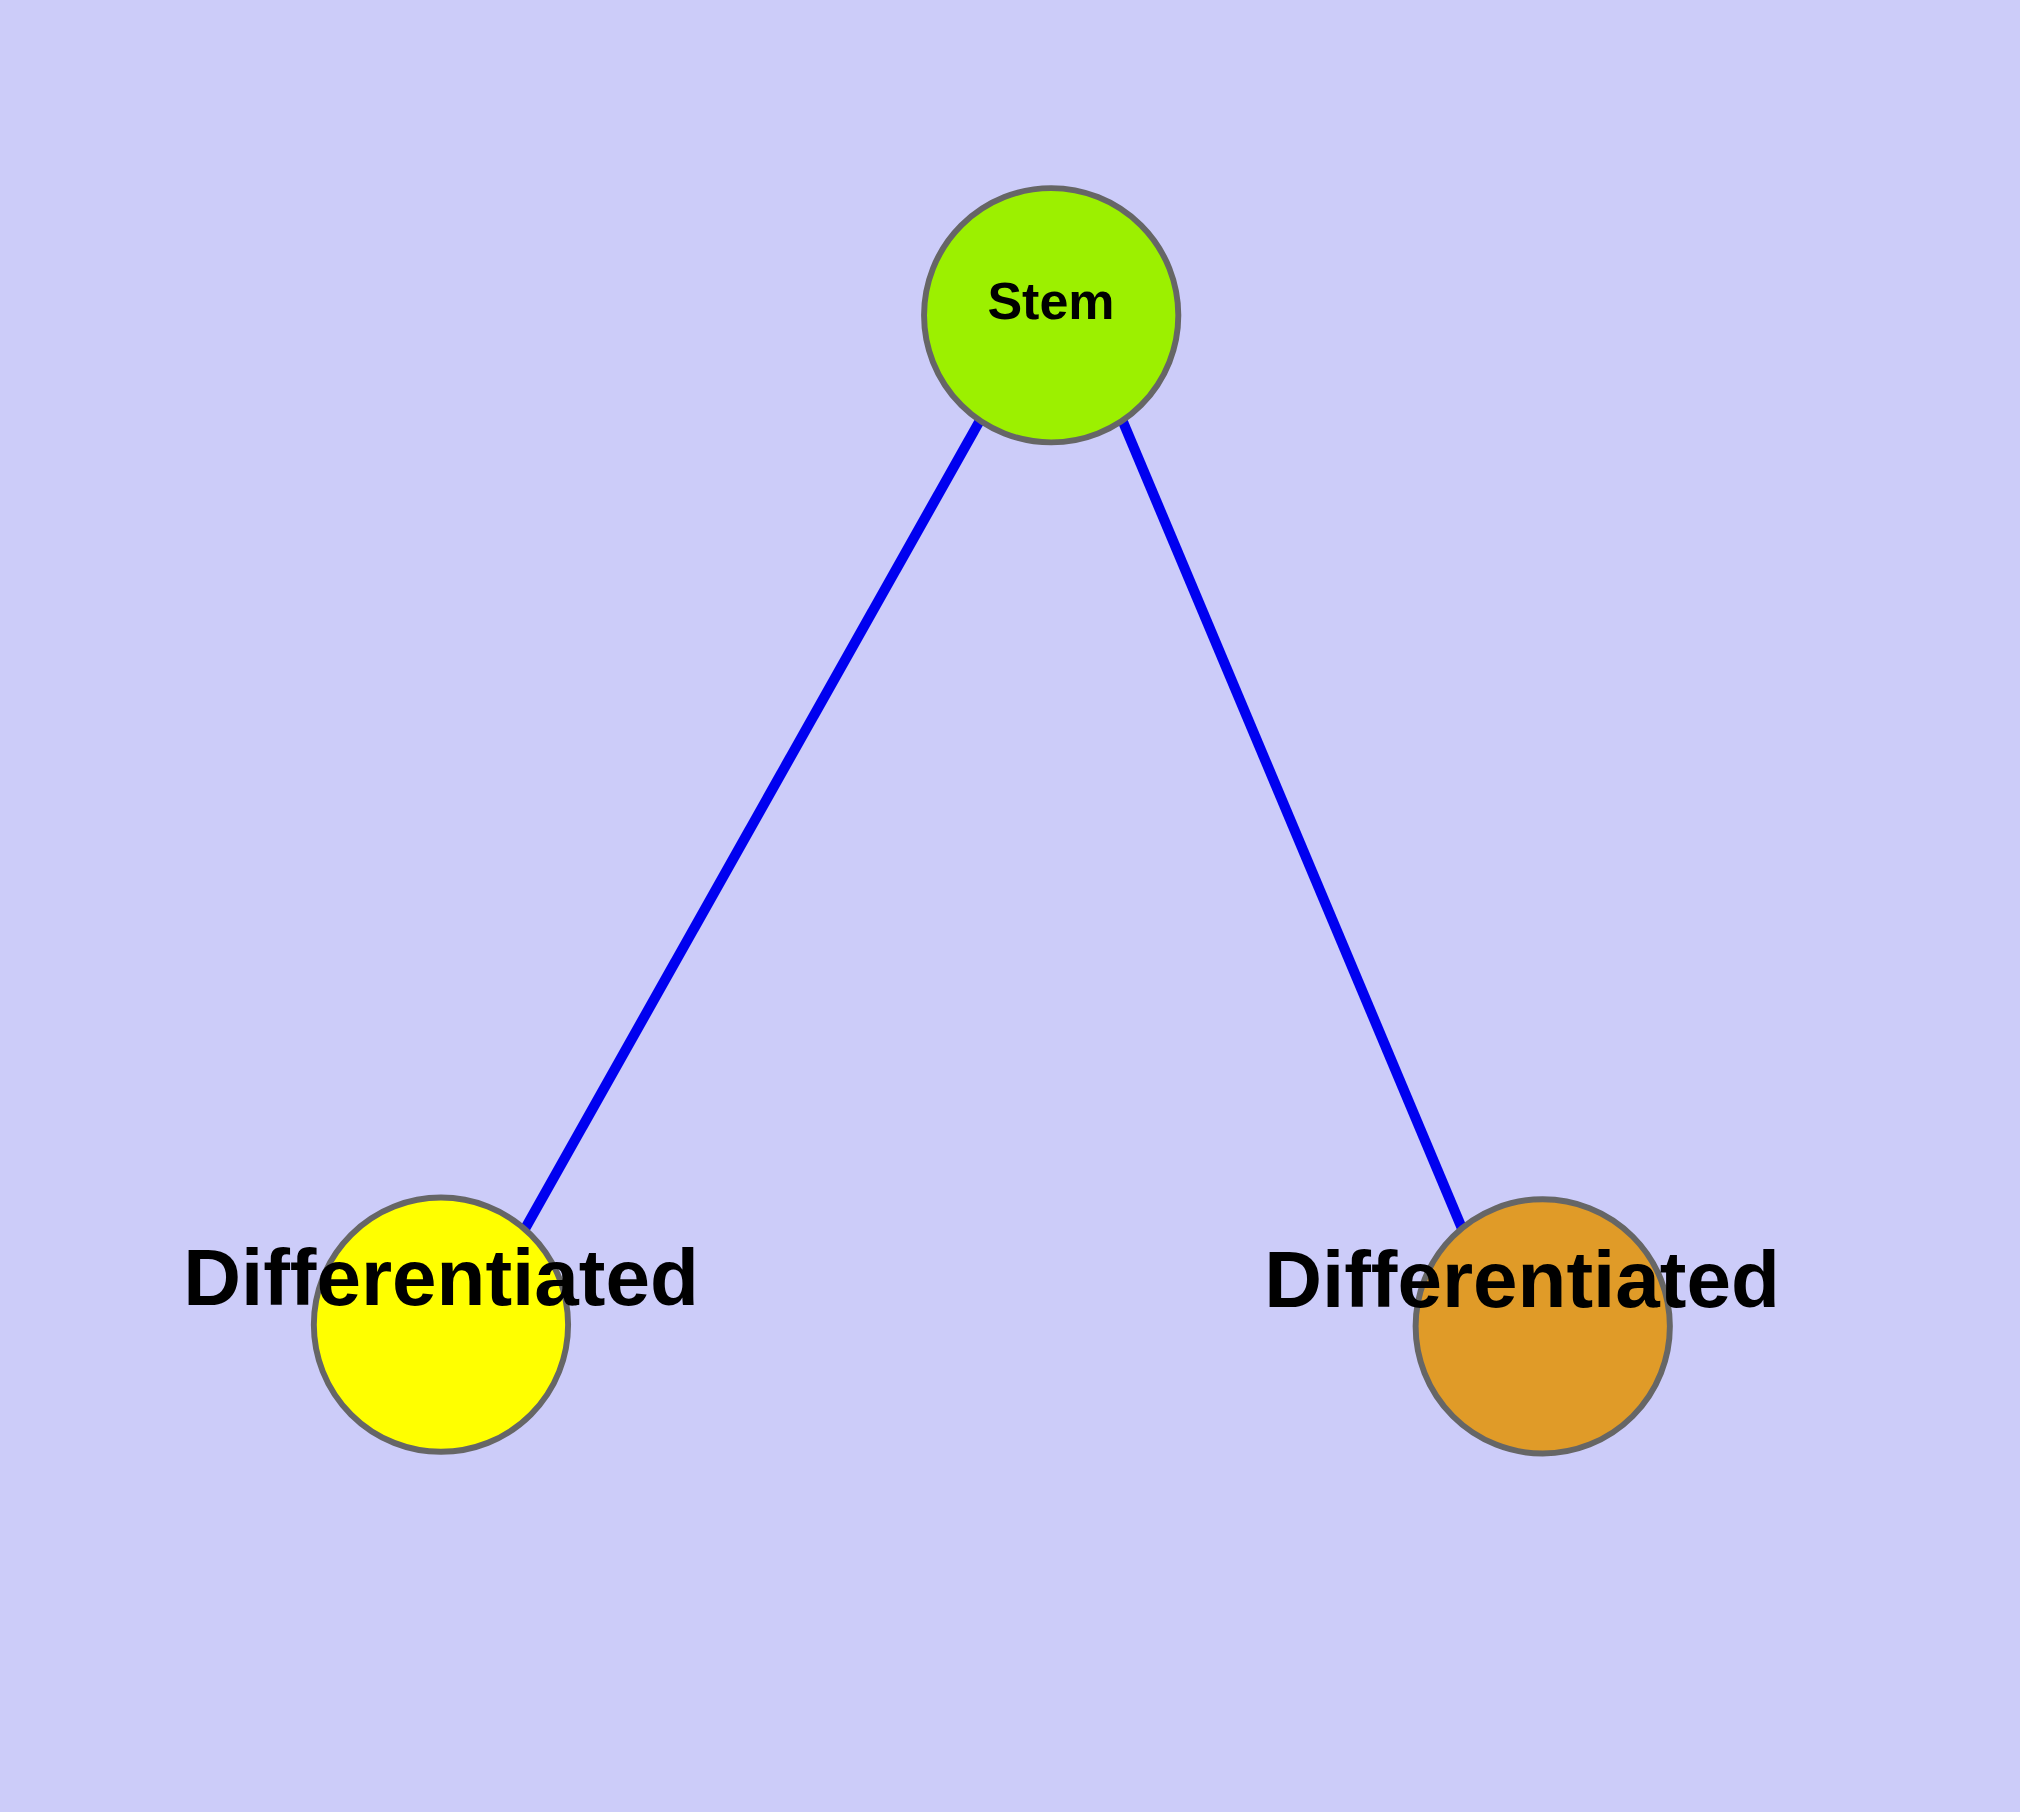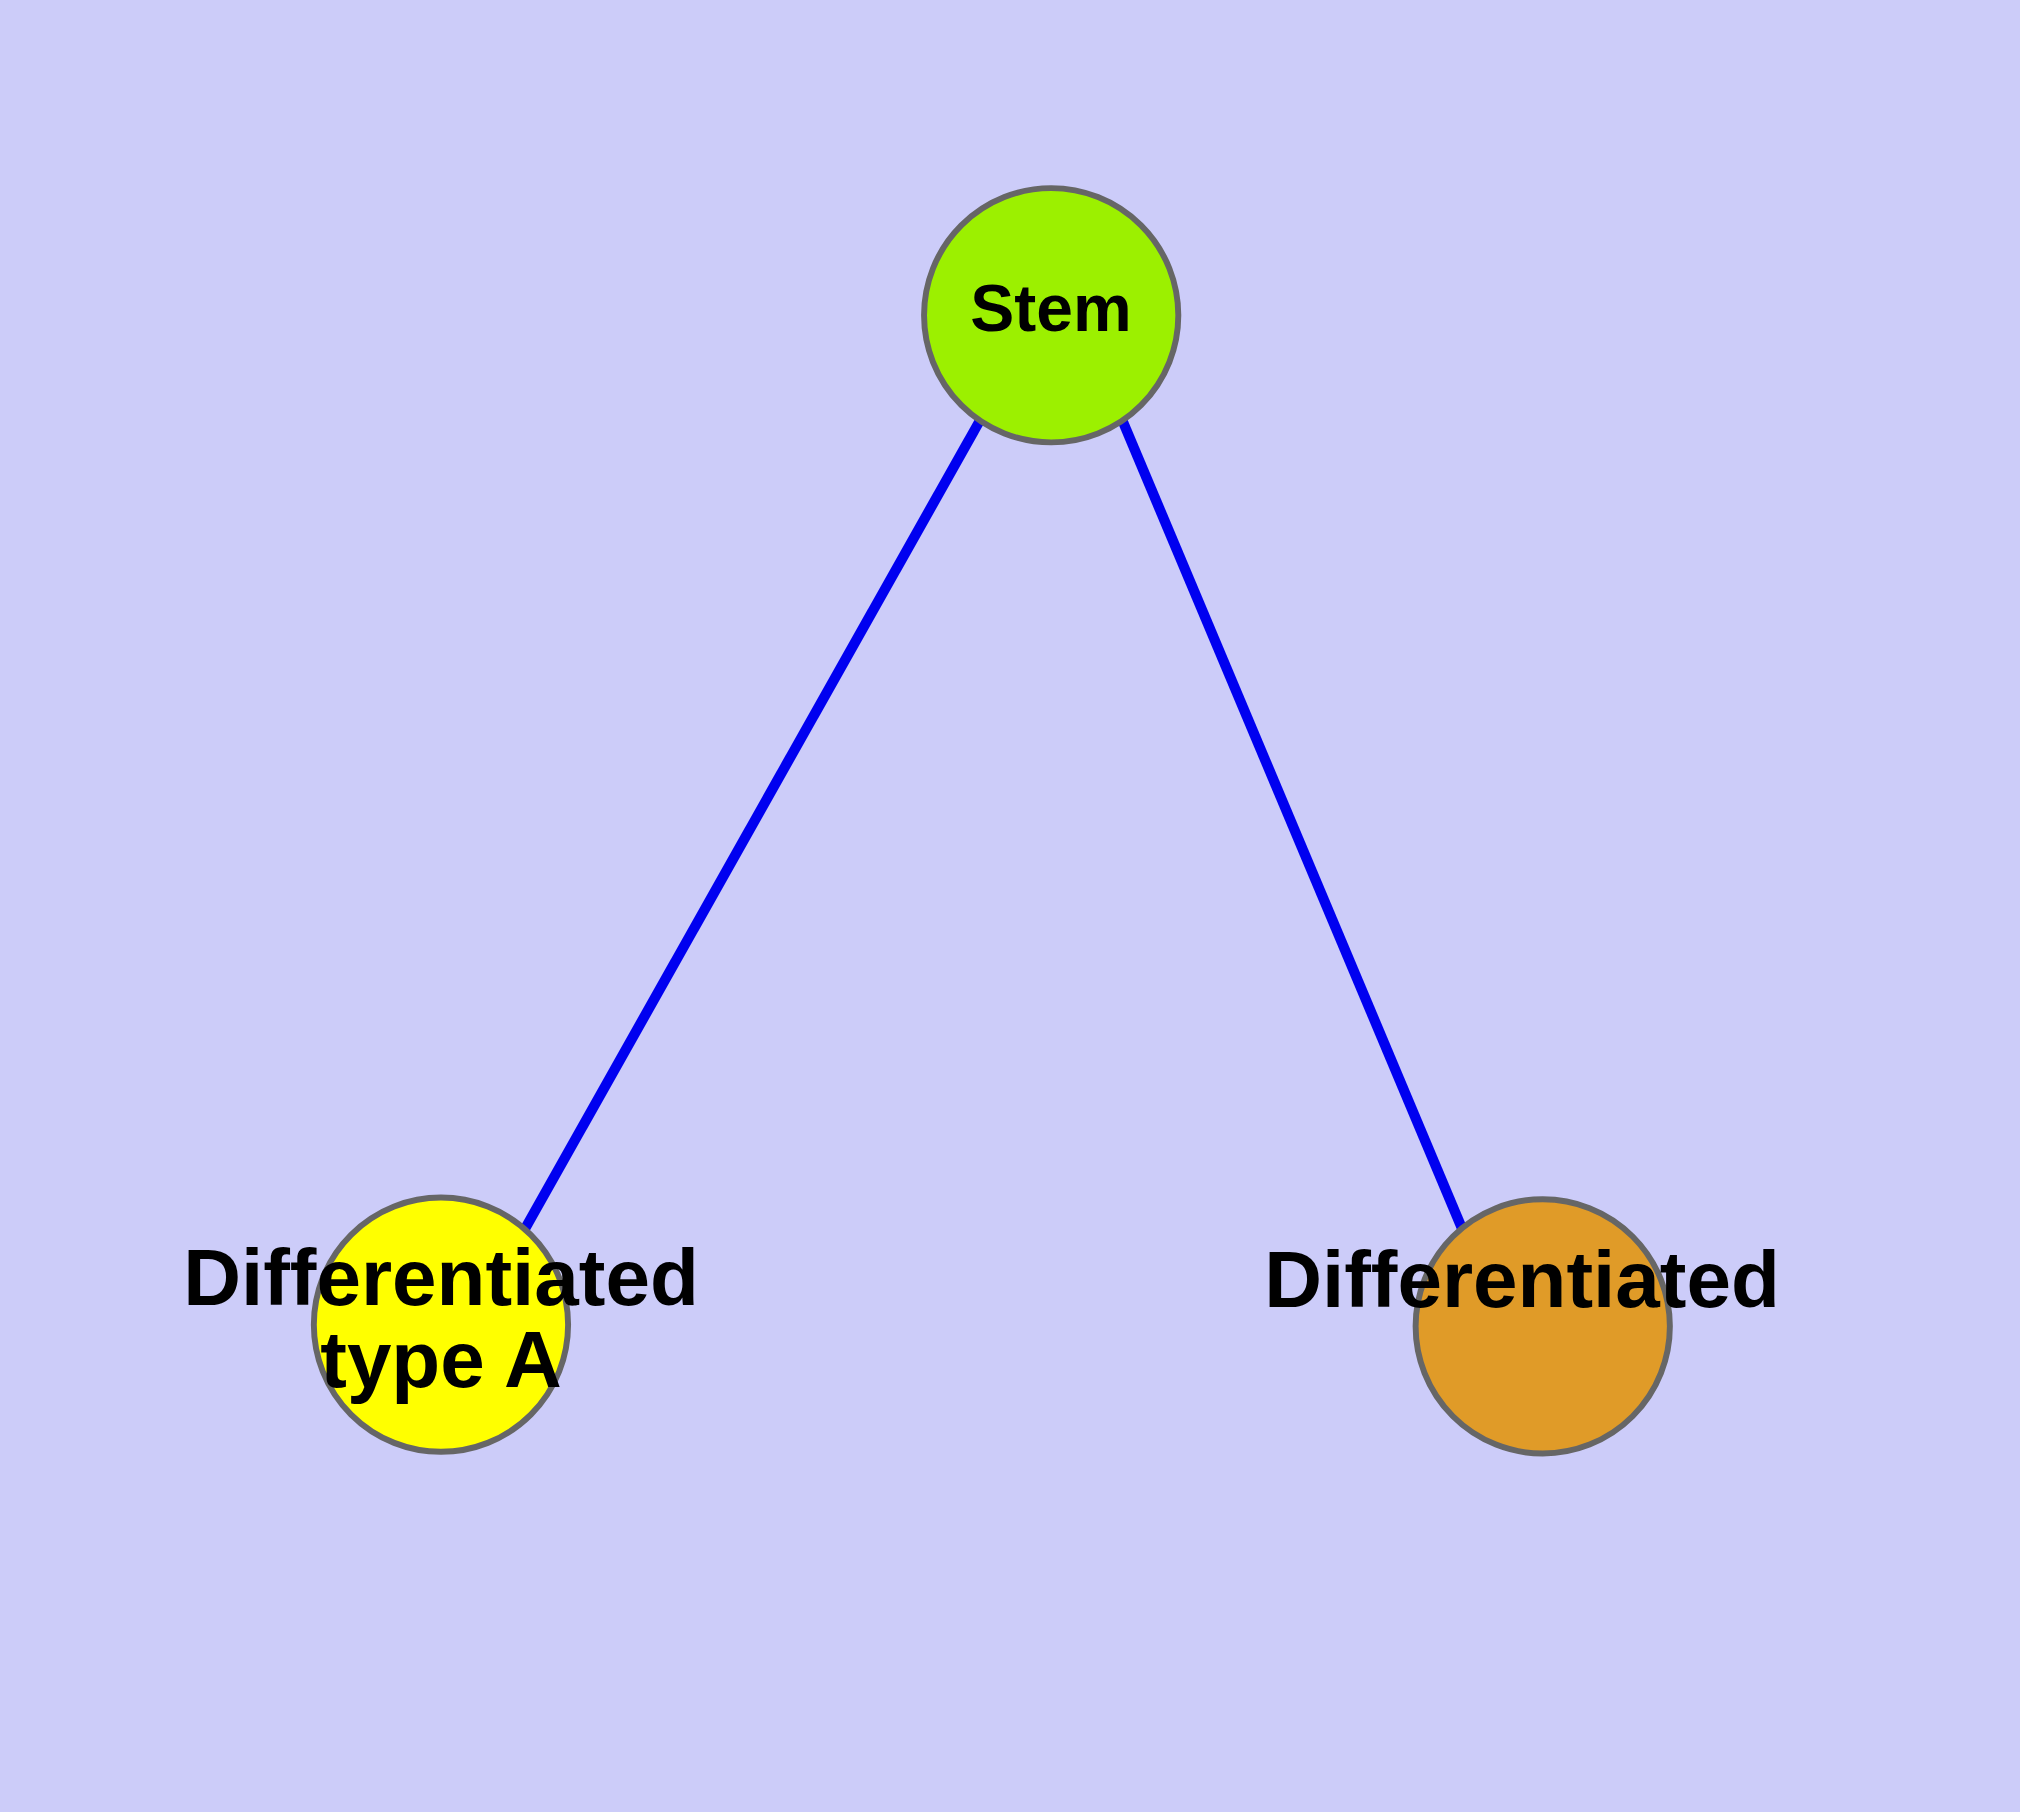--- a/index.html
+++ b/index.html
@@ -33,21 +33,21 @@
     position: absolute;
     color: #000000;
     font-family: "Liberation Sans", sans-serif;
     font-weight: bold;
     white-space: pre;
     text-align: center;
     line-height: 1.02;
     pointer-events: none;
   }
   .label-stem {
-    font-size: 66px;
+    font-size: 52px;
     left: 627px;
     top: 275px;
     width: 848px;
   }
   .label-a {
     font-size: 80px;
     left: 17px;
     top: 1237px;
     width: 848px;
   }
@@ -72,18 +72,18 @@
 
     <g>
       <circle cx="1240" cy="372" r="150" fill="#9cf000" stroke="#666666" stroke-width="7"></circle>
       <circle cx="520" cy="1563" r="150" fill="#ffff00" stroke="#666666" stroke-width="7"></circle>
       <circle cx="1820" cy="1565" r="150" fill="#e09b28" stroke="#666666" stroke-width="7"></circle>
     </g>
   </svg>
 
   <div class="node-label label-stem">Stem</div>
 
-  <div class="node-label label-a"><span>Differentiated</span><br><span>type A</span></div>
+  <div class="node-label label-a"><span>Differentiated</span><br></div>
 
   <div class="node-label label-b"><span>Differentiated</span><br></div>
 
 </div>
 
 
 </body></html>

